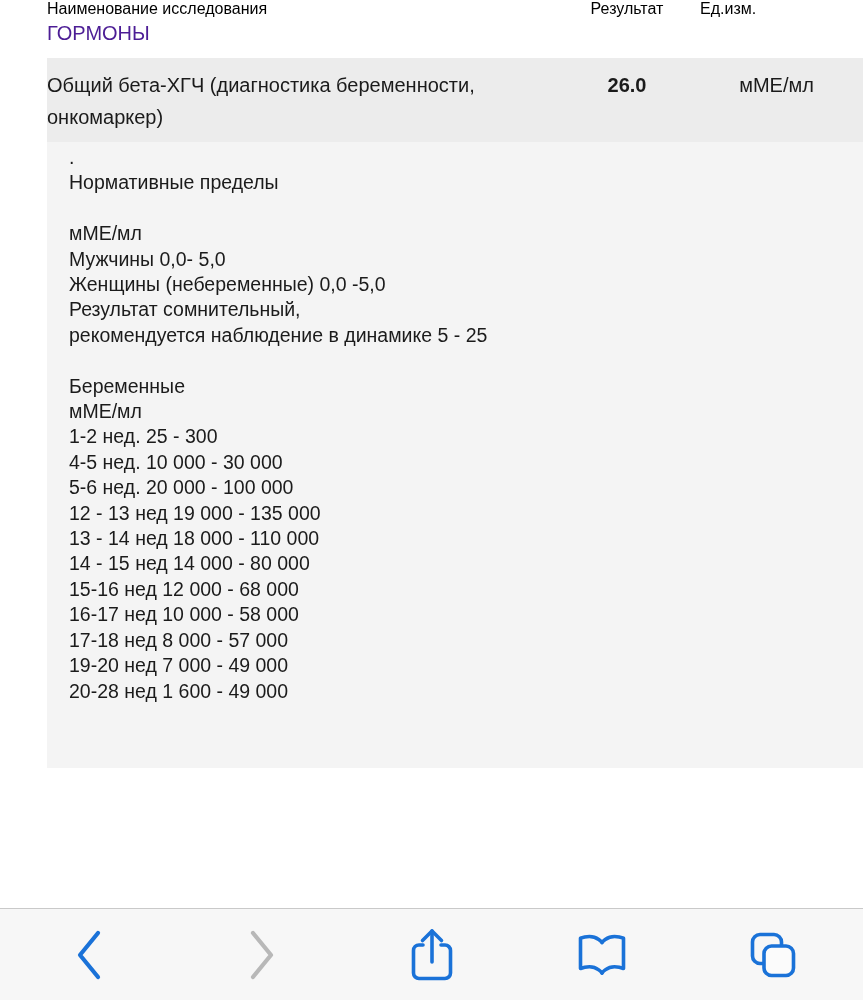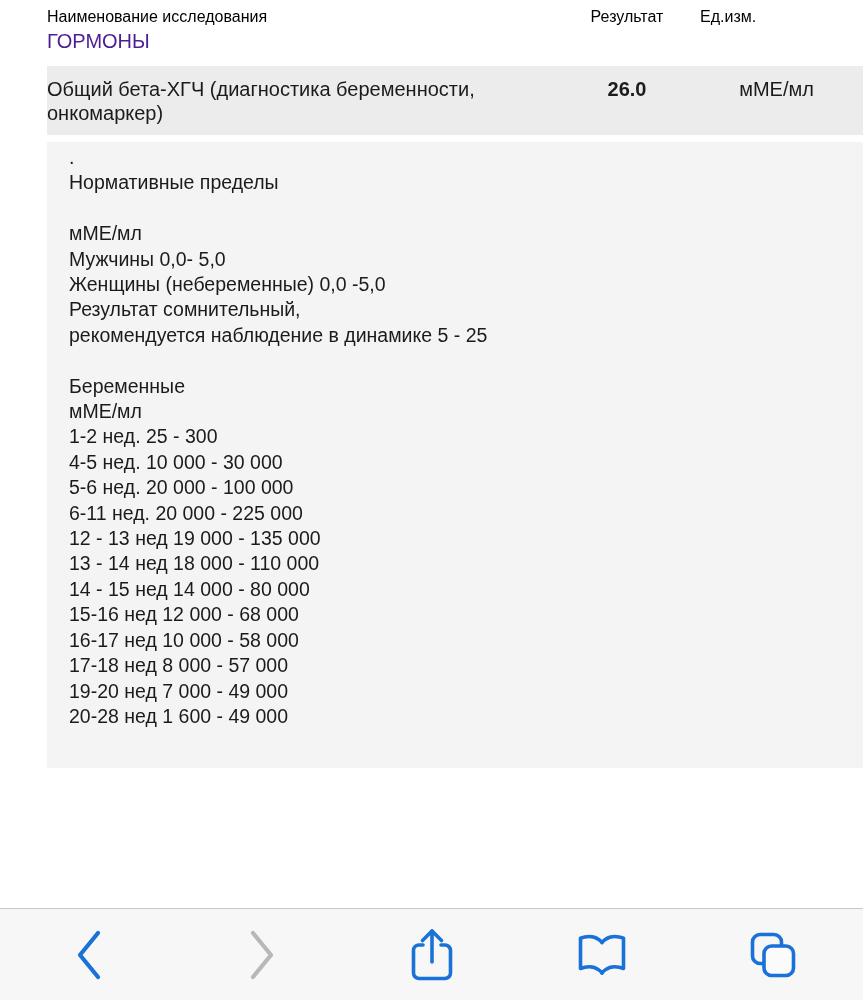--- a/index.html
+++ b/index.html
@@ -29,21 +29,21 @@
     position: absolute;
     left: 0; top: 0;
     width: 47px; height: 790px;
     background: #ffffff;
     z-index: 4;
   }
 
   
   .result-table {
     position: absolute;
-    left: 0; top: 8px;
+    left: 0; top: 0;
     width: 863px;
     border-collapse: collapse;
     table-layout: fixed;
   }
   .result-table td, .result-table th {
     padding: 0;
     vertical-align: top;
     font-weight: normal;
     text-align: left;
   }
@@ -60,21 +60,21 @@
     font-size: 20px;
     color: #4c1d95;
     padding-top: 4px;
   }
   .row-group .c-name { padding-left: 47px; }
 
   .row-result td {
     background: #ececec;
     font-size: 20px;
     color: #1b1b1b;
-    line-height: 24px;
+    line-height: 32px;
     padding-top: 11px;
     padding-bottom: 10px;
   }
   .row-result .c-name { padding-left: 47px; padding-right: 14px; }
   .row-result .c-res  { text-align: center; font-weight: bold; padding-right: 6px; }
   .row-result .c-unit { text-align: center; padding-right: 10px; }
 
   
   .detail-block {
     position: absolute;
@@ -129,21 +129,20 @@
       <div class="detail-line">Мужчины 0,0- 5,0</div>
       <div class="detail-line">Женщины (небеременные) 0,0 -5,0</div>
       <div class="detail-line">Результат сомнительный,</div>
       <div class="detail-line">рекомендуется наблюдение в динамике 5 - 25</div>
       <div class="detail-line blank"></div>
       <div class="detail-line">Беременные</div>
       <div class="detail-line">мМЕ/мл</div>
       <div class="detail-line">1-2 нед. 25 - 300</div>
       <div class="detail-line">4-5 нед. 10 000 - 30 000</div>
       <div class="detail-line">5-6 нед. 20 000 - 100 000</div>
-      <div class="detail-line">6-11 нед. 20 000 - 225 000</div>
       <div class="detail-line">12 - 13 нед 19 000 - 135 000</div>
       <div class="detail-line">13 - 14 нед 18 000 - 110 000</div>
       <div class="detail-line">14 - 15 нед 14 000 - 80 000</div>
       <div class="detail-line">15-16 нед 12 000 - 68 000</div>
       <div class="detail-line">16-17 нед 10 000 - 58 000</div>
       <div class="detail-line">17-18 нед 8 000 - 57 000</div>
       <div class="detail-line">19-20 нед 7 000 - 49 000</div>
       <div class="detail-line">20-28 нед 1 600 - 49 000</div>
     </div>
 

